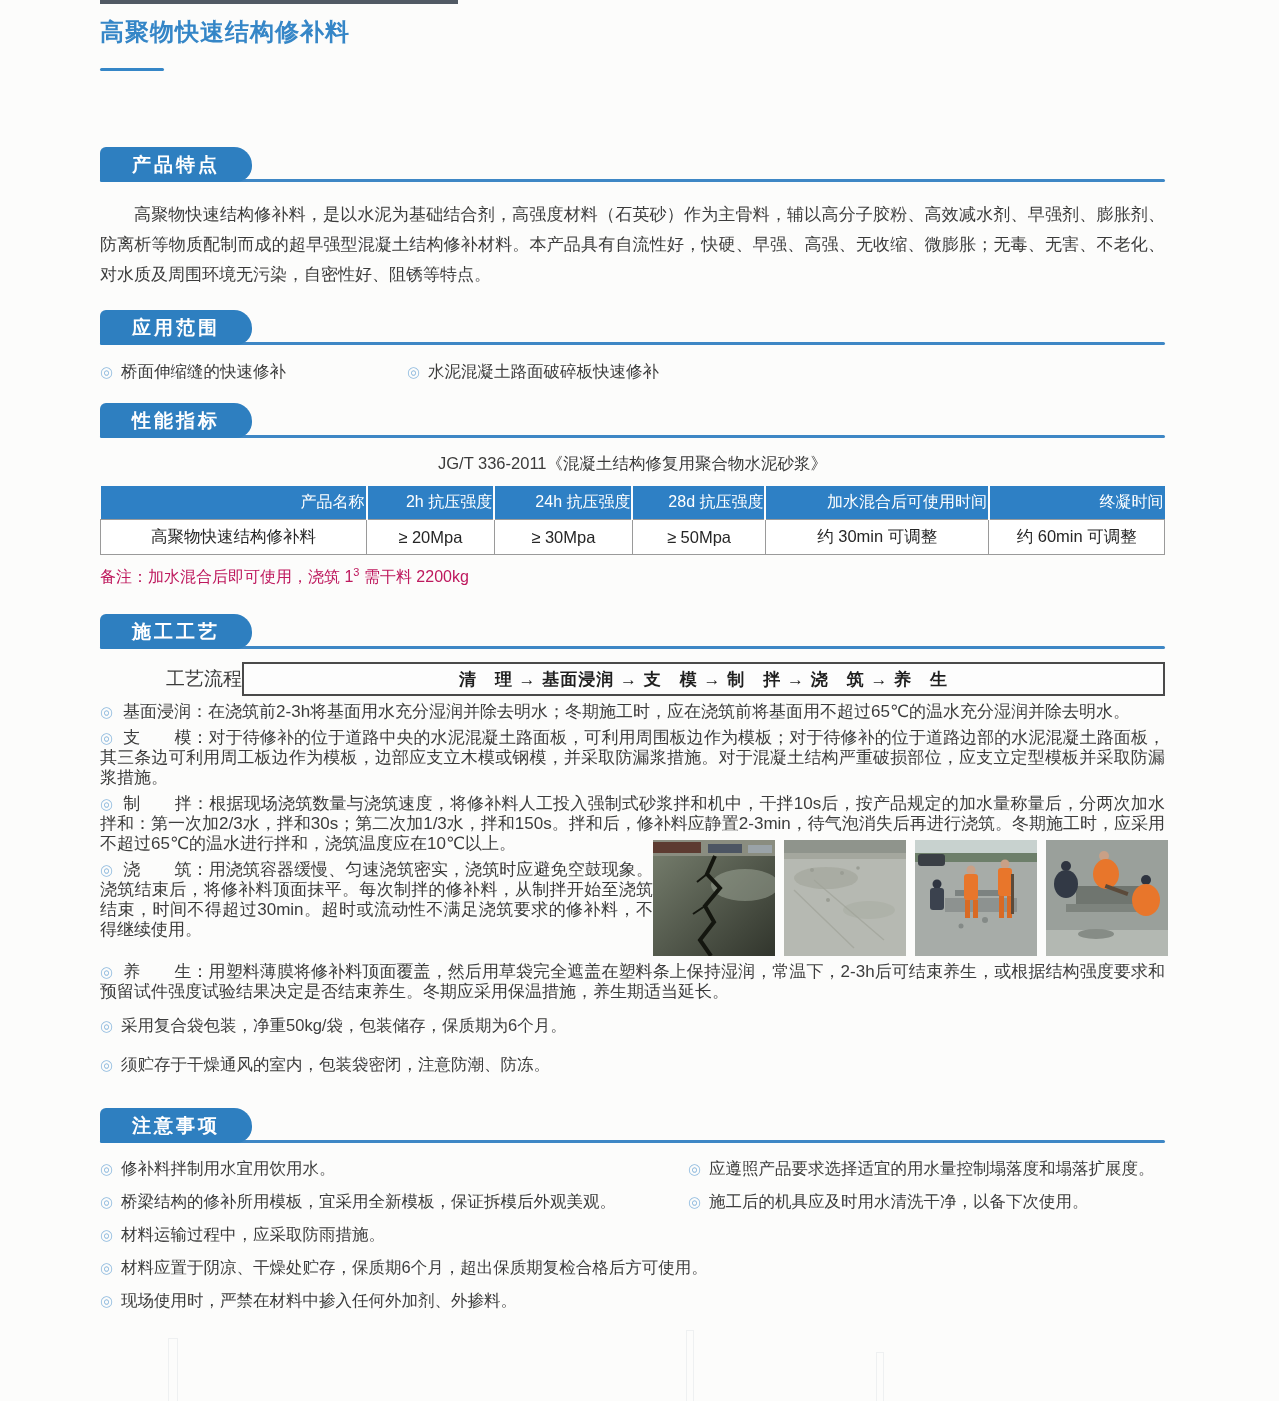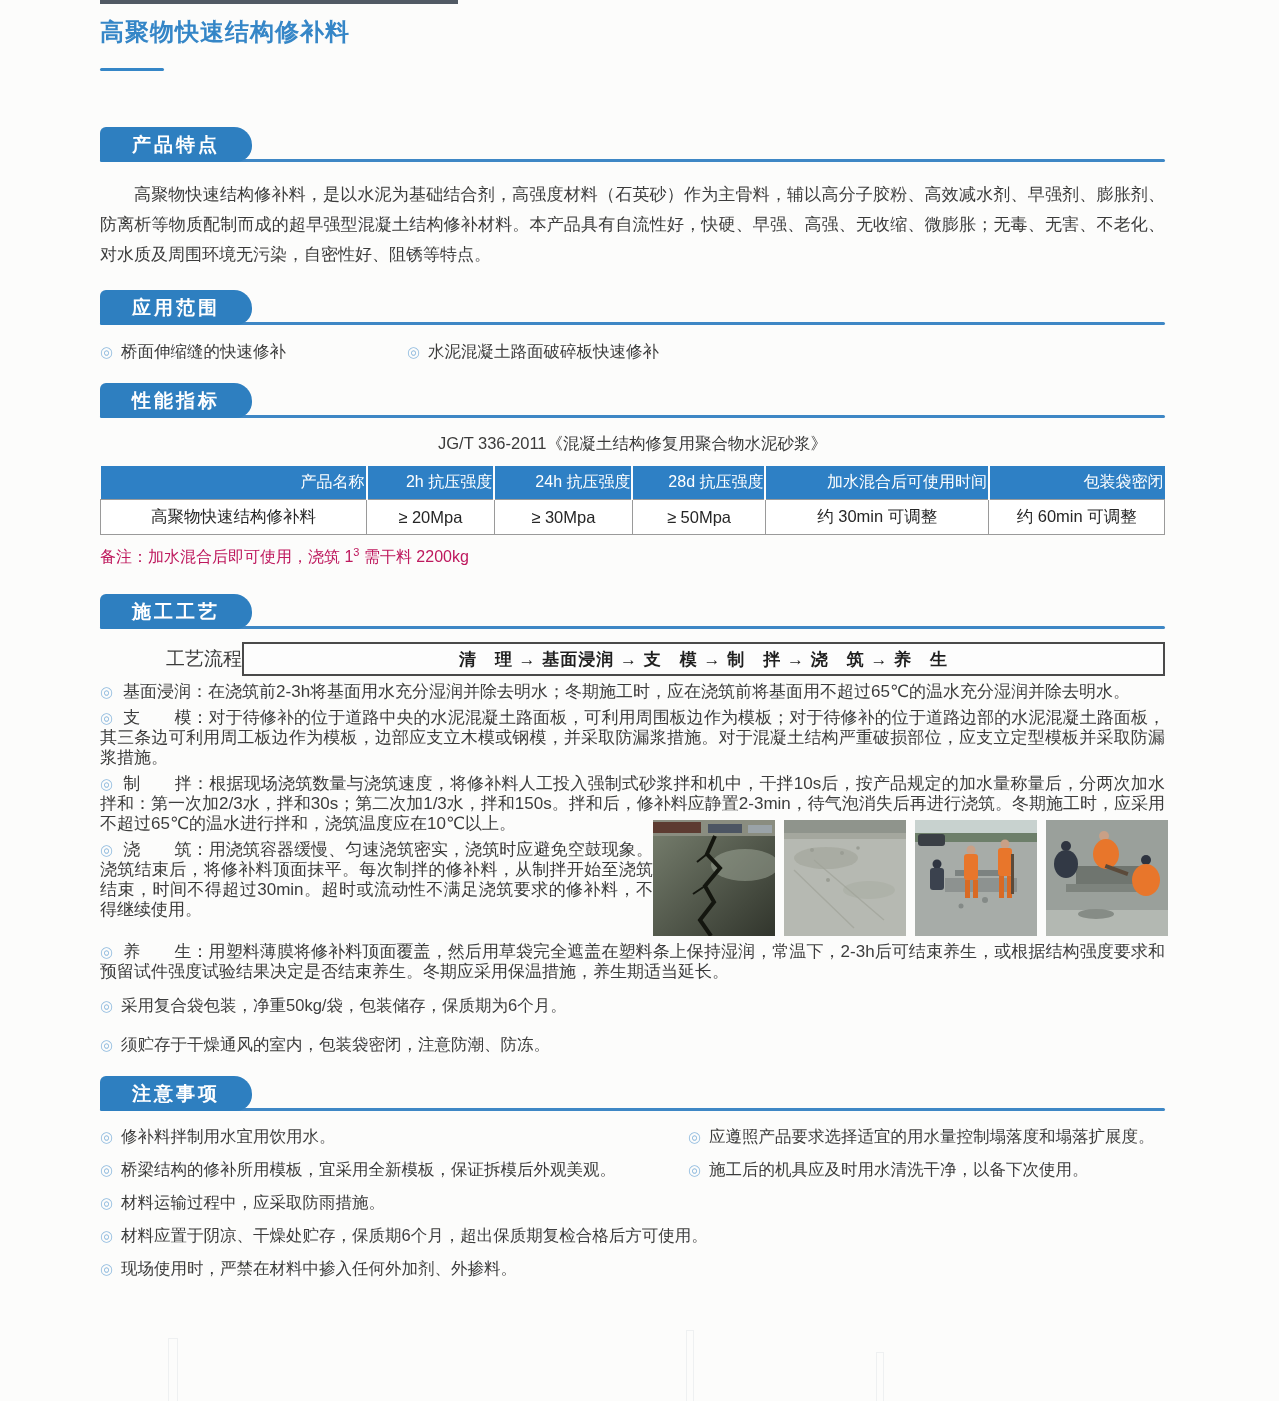--- a/index.html
+++ b/index.html
@@ -73,21 +73,21 @@
   .photo-strip{display:flex;gap:9px;margin-left:auto;margin-top:-20px;height:116px;flex:none;}
   .photo{width:122px;height:116px;flex:none;display:block;}
 
   .pack-item{display:flex;align-items:baseline;font-size:16.5px;line-height:30px;margin-top:8px;}
 
   .prec-grid{display:grid;grid-template-columns:588px 1fr;row-gap:10px;margin-top:14px;}
   .prec-item{display:flex;align-items:baseline;font-size:16.5px;line-height:22px;}
   .prec-item.full{grid-column:1 / -1;}
 
   .mt20{margin-top:20px;} .mt26{margin-top:26px;}
-  .mt56{margin-top:56px;} .mt18{margin-top:18px;} .mt16{margin-top:16px;}
+  .mt56{margin-top:76px;} .mt18{margin-top:18px;} .mt16{margin-top:28px;}
 
   
   .wm{position:absolute;border:1px solid #dfe3e8;opacity:.5;background:transparent;}
 </style>
 </head>
 <body>
 
 <div class="page">
   <div class="top-artifact"></div>
 
@@ -138,21 +138,21 @@
           <col class="c5">
           <col class="c6">
         </colgroup>
       <thead>
         <tr>
           <th>产品名称</th>
           <th>2h 抗压强度</th>
           <th>24h 抗压强度</th>
           <th>28d 抗压强度</th>
           <th>加水混合后可使用时间</th>
-          <th>包装袋密闭</th>
+          <th>终凝时间</th>
         </tr>
       </thead>
       <tbody>
         <tr>
           <td>高聚物快速结构修补料</td>
           <td>≥ 20Mpa</td>
           <td>≥ 30Mpa</td>
           <td>≥ 50Mpa</td>
           <td>约 30min 可调整</td>
           <td>约 60min 可调整</td>

